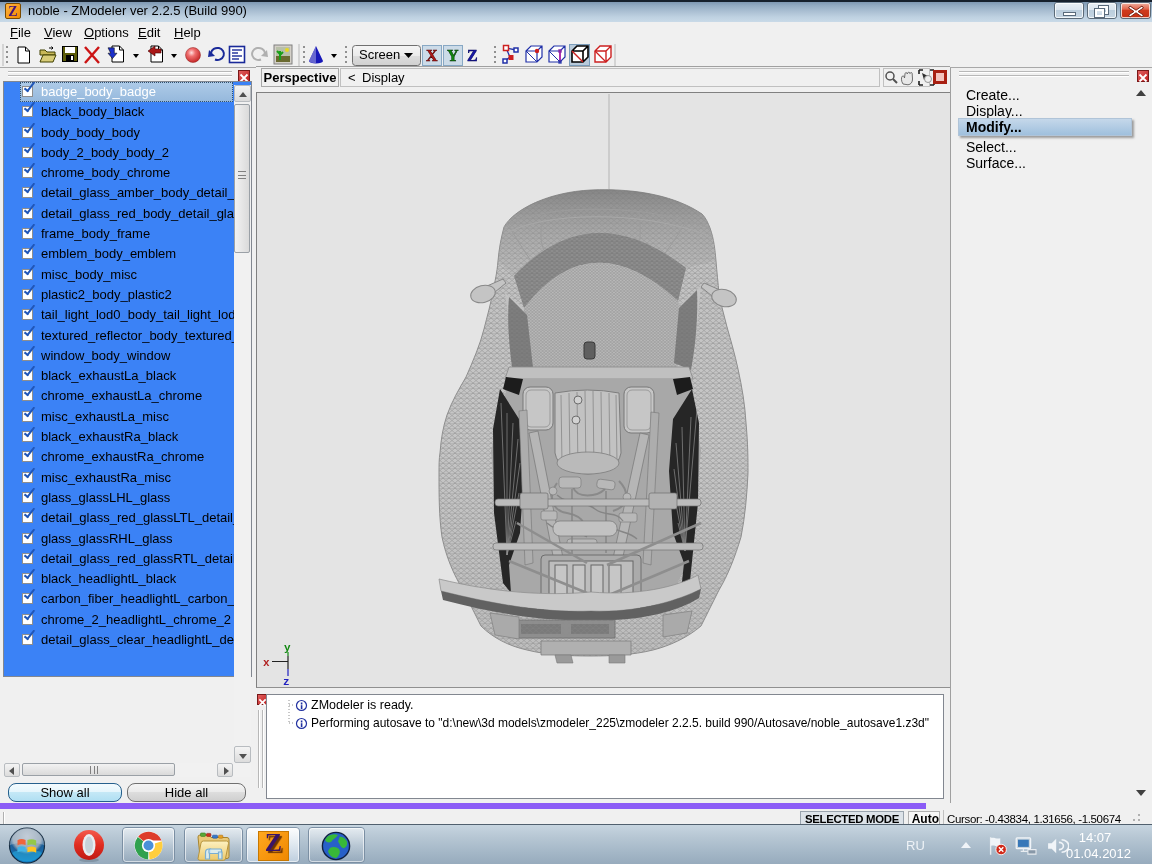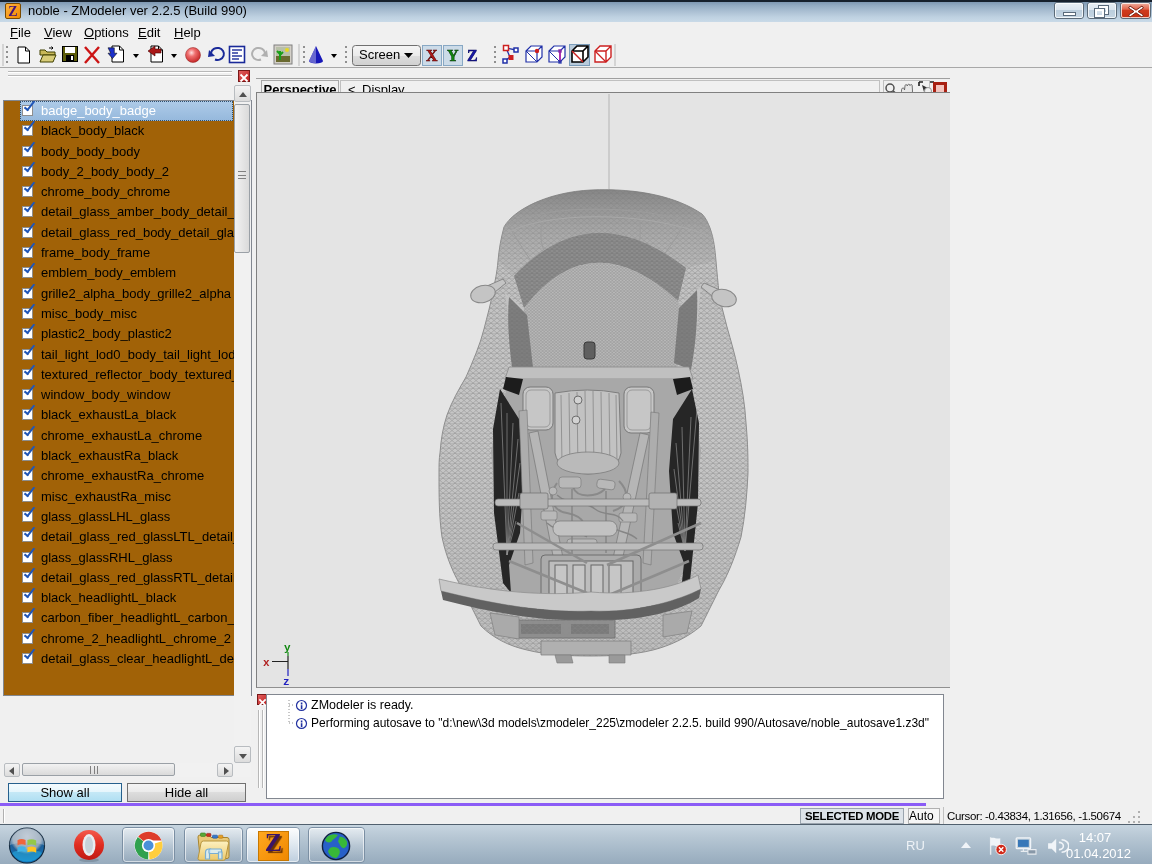--- a/index.html
+++ b/index.html
@@ -15,42 +15,42 @@
 #btnmax{left:1087px;width:30px;background:linear-gradient(180deg,#e8eef4 0%,#dbe5ee 45%,#bccedd 50%,#c6d6e3 100%)}
 #btnclose{left:1120px;width:31px;background:linear-gradient(180deg,#f0b0a0 0%,#e2674d 40%,#cf3a1e 50%,#c63012 100%)}
 
 #menubar{position:absolute;left:0;top:22px;width:1152px;height:20px;background:#f0f0f0}
 #menubar span{position:absolute;top:3px}
 #menubar u{text-decoration:underline}
 
 #toolbar{position:absolute;left:0;top:42px;width:1152px;height:26px;background:#f0f0f0;border-bottom:1px solid #a8a8a8}
 
 #leftpanel{position:absolute;left:0;top:68px;width:256px;height:735px;background:#f0f0f0}
-#listbox{position:absolute;left:3px;top:100px;width:249px;height:596px;background:#a16207;border:1px solid #828790}
+#listbox{position:absolute;left:3px;top:81px;width:249px;height:596px;background:#3b82f6;border:1px solid #828790}
 .row{position:relative;height:20.3px;white-space:nowrap;overflow:hidden}
 .row .cb{position:absolute;left:18px;top:4px;width:11px;height:11px;border:1px solid #8e8e8e;background:#fff}
 .row .ck{position:absolute;left:23px;top:-2px;width:5px;height:12px;border-right:2.8px solid #2056b8;border-bottom:2.8px solid #2056b8;transform:rotate(38deg)}
 .row .tx{position:absolute;left:37px;top:2px}
 #selrow{position:absolute;left:16px;top:0;width:213px;height:20.3px;background:linear-gradient(180deg,#aecbe8,#95b8dc);outline:1px dotted #30506e;outline-offset:-1px}
 .sb-btn{position:absolute;background:linear-gradient(180deg,#f4f4f4,#dcdcdc);border:1px solid #b8bcc0;border-radius:2px}
 .sb-thumb{position:absolute;background:linear-gradient(90deg,#f2f2f2,#dadada);border:1px solid #9aa0a6;border-radius:2px}
 .arrow{width:0;height:0;position:absolute}
 
-.pbtn{position:absolute;height:19px;border:1px solid #707070;border-radius:0;background:linear-gradient(180deg,#f4f4f4 0%,#ebebeb 45%,#dddddd 50%,#cfcfcf 100%);text-align:center;line-height:17px}
-
-#vtop{position:absolute;left:256px;top:78px;width:694px;height:22px;background:#f0f0f0}
+.pbtn{position:absolute;height:19px;border:1px solid #707070;border-radius:8px;background:linear-gradient(180deg,#f4f4f4 0%,#ebebeb 45%,#dddddd 50%,#cfcfcf 100%);text-align:center;line-height:17px}
+
+#vtop{position:absolute;left:256px;top:66px;width:694px;height:22px;background:#f0f0f0}
 #ptab{position:absolute;left:5px;top:2px;width:78px;height:19px;background:#f0f0f0;border:1px solid #a8a8a8;font-weight:bold;text-align:center;line-height:17px}
 #viewport{position:absolute;left:256px;top:92px;width:694px;height:596px;background:#e4e4e4;border-left:1px solid #808080;border-top:1px solid #808080;border-bottom:1px solid #909090}
 #logpanel{position:absolute;left:256px;top:690px;width:692px;height:113px;background:#f0f0f0}
 #logwhite{position:absolute;left:10px;top:4px;width:678px;height:105px;background:#fff;border:1px solid #828790}
 #rightpanel{position:absolute;left:950px;top:68px;width:202px;height:735px;background:#f0f0f0;border-left:1px solid #a0a0a0}
 .rpitem{position:absolute;left:15px;font-size:14px}
 #modrow{position:absolute;left:7px;top:50px;width:174px;height:18px;background:linear-gradient(180deg,#c5d8ea,#9fc0dd);box-shadow:2px 2px 2px rgba(100,100,100,.6);border:1px solid #b0c4d8}
 
-#statusbar{position:absolute;left:0;top:803px;width:926px;height:21px;background:#f0f0f0;border-top:3px solid #8b5cf6}
+#statusbar{position:absolute;left:0;top:803px;width:926px;height:21px;background:#f0f0f0;border-top:6px solid #8b5cf6}
 
 #taskbar{position:absolute;left:0;top:824px;width:1152px;height:40px;background:linear-gradient(180deg,#c7d5e0 0%,#b7c7d4 30%,#a4b7c7 70%,#97abbd 100%);border-top:1px solid #51606e}
 .tkbtn{position:absolute;top:2px;height:36px;border:1px solid #7b8fa3;border-radius:4px;background:linear-gradient(180deg,rgba(255,255,255,.55),rgba(255,255,255,.15) 50%,rgba(140,160,180,.25))}
 .tkbtn .hl{position:absolute;inset:0;border:1px solid rgba(255,255,255,.6);border-radius:3px}
 </style></head>
 <body>
 <div id="app">
 
   <div id="titlebar"></div>
   <div id="titleicon">Z</div>
@@ -289,25 +289,20 @@
         <span class="tx" style="">frame_body_frame</span>
       </div>
       <div class="row">
         <span class="cb"></span>
         <span class="ck"></span>
         <span class="tx" style="">emblem_body_emblem</span>
       </div>
       <div class="row">
         <span class="cb"></span>
         <span class="ck"></span>
-        <span class="tx" style="">grille2_alpha_body_grille2_alpha</span>
-      </div>
-      <div class="row">
-        <span class="cb"></span>
-        <span class="ck"></span>
         <span class="tx" style="">misc_body_misc</span>
       </div>
       <div class="row">
         <span class="cb"></span>
         <span class="ck"></span>
         <span class="tx" style="">plastic2_body_plastic2</span>
       </div>
       <div class="row">
         <span class="cb"></span>
         <span class="ck"></span>
@@ -325,20 +320,25 @@
       </div>
       <div class="row">
         <span class="cb"></span>
         <span class="ck"></span>
         <span class="tx" style="">black_exhaustLa_black</span>
       </div>
       <div class="row">
         <span class="cb"></span>
         <span class="ck"></span>
         <span class="tx" style="">chrome_exhaustLa_chrome</span>
+      </div>
+      <div class="row">
+        <span class="cb"></span>
+        <span class="ck"></span>
+        <span class="tx" style="">misc_exhaustLa_misc</span>
       </div>
       <div class="row">
         <span class="cb"></span>
         <span class="ck"></span>
         <span class="tx" style="">black_exhaustRa_black</span>
       </div>
       <div class="row">
         <span class="cb"></span>
         <span class="ck"></span>
         <span class="tx" style="">chrome_exhaustRa_chrome</span>
@@ -615,25 +615,40 @@
           <rect x="4.8" y="2.5" width="1.6" height="2" fill="#2030a0"></rect>
           <rect x="4.8" y="5.2" width="1.6" height="4" fill="#2030a0"></rect>
         </g>
         <use href="#info1" y="18"></use>
         <text x="44" y="14" font-size="12.5">ZModeler is ready.</text>
         <text x="44" y="32" font-size="12.2" textLength="618" lengthAdjust="spacingAndGlyphs">Performing autosave to "d:\new\3d models\zmodeler_225\zmodeler 2.2.5. build 990/Autosave/noble_autosave1.z3d"</text>
       </svg>
     </div>
   </div>
 
+  <div id="rightpanel">
+    <div style="position:absolute;left:8px;top:3px;width:170px;height:2px;border-top:1px solid #b8b8b8;border-bottom:1px solid #fff"></div>
+    <div style="position:absolute;left:8px;top:7px;width:170px;height:2px;border-top:1px solid #b8b8b8;border-bottom:1px solid #fff"></div>
+    <div style="position:absolute;left:186px;top:2px;width:12px;height:12px;background:linear-gradient(135deg,#e06060,#c22020);border:1px solid #781818"><svg width="10" height="10" viewBox="0 0 10 10">
+          <path d="M1.5,1.5 L8.5,8.5 M8.5,1.5 L1.5,8.5" stroke="#fff" stroke-width="1.8"></path>
+        </svg></div>
+    <div class="arrow" style="left:185px;top:22px;border-left:5px solid transparent;border-right:5px solid transparent;border-bottom:6px solid #404040"></div>
+    <div class="arrow" style="left:185px;top:722px;border-left:5px solid transparent;border-right:5px solid transparent;border-top:6px solid #404040"></div>
+    <div class="rpitem" style="top:19px">Create...</div>
+    <div class="rpitem" style="top:35px">Display...</div>
+    <div id="modrow"></div>
+    <div class="rpitem" style="top:51px;font-weight:bold">Modify...</div>
+    <div class="rpitem" style="top:71px">Select...</div>
+    <div class="rpitem" style="top:87px">Surface...</div>
+  </div>
 
   <div id="statusbar">
     <div style="position:absolute;left:3px;top:3px;width:2px;height:14px;border-left:1px solid #b0b0b0;border-right:1px solid #fff"></div>
     <div style="position:absolute;left:800px;top:2px;width:104px;height:16px;background:#dde3e9;border:1px solid #9aa4ae;text-align:center;font-weight:bold;font-size:11.4px;letter-spacing:-0.3px;line-height:15px">SELECTED MODE</div>
-    <div style="position:absolute;left:908px;top:2px;width:32px;height:16px;background:#f6f6f6;border:1px solid #b0b0b0;text-align:left;font-weight:normal;font-size:12px;line-height:15px">Auto</div>
+    <div style="position:absolute;left:908px;top:2px;width:32px;height:16px;background:#f6f6f6;border:1px solid #b0b0b0;text-align:right;font-weight:bold;font-size:12px;line-height:15px">Auto</div>
     <div style="position:absolute;left:943px;top:1px;width:1px;height:18px;background:#c0c0c0"></div>
     <div style="position:absolute;left:947px;top:4px;font-size:11.5px;letter-spacing:-0.35px;white-space:nowrap">Cursor: -0.43834, 1.31656, -1.50674</div>
     <svg style="position:absolute;left:1128px;top:5px" width="14" height="14">
         <g fill="#b0b0b0">
           <rect x="10" y="10" width="2" height="2"></rect>
           <rect x="10" y="5" width="2" height="2"></rect>
           <rect x="5" y="10" width="2" height="2"></rect>
           <rect x="10" y="0" width="2" height="2"></rect>
           <rect x="5" y="5" width="2" height="2"></rect>
           <rect x="0" y="10" width="2" height="2"></rect>

